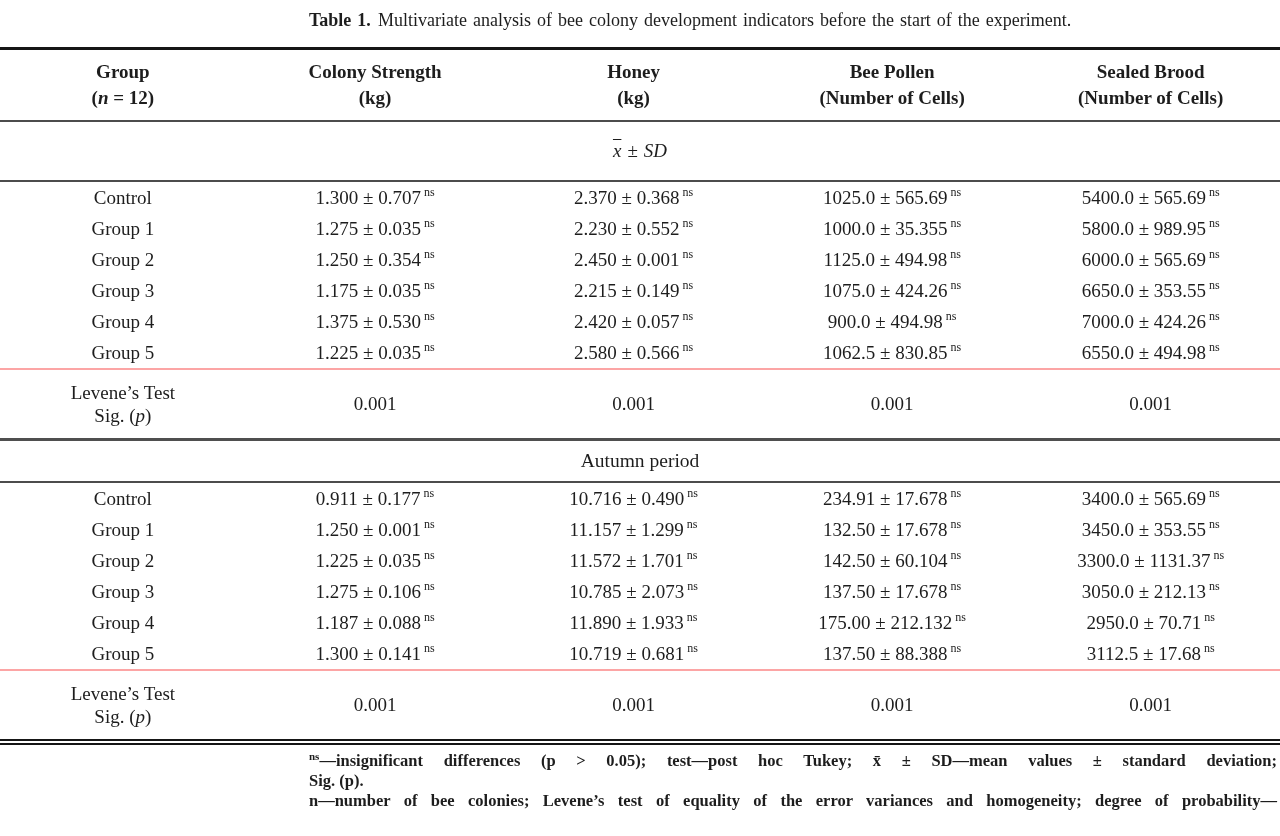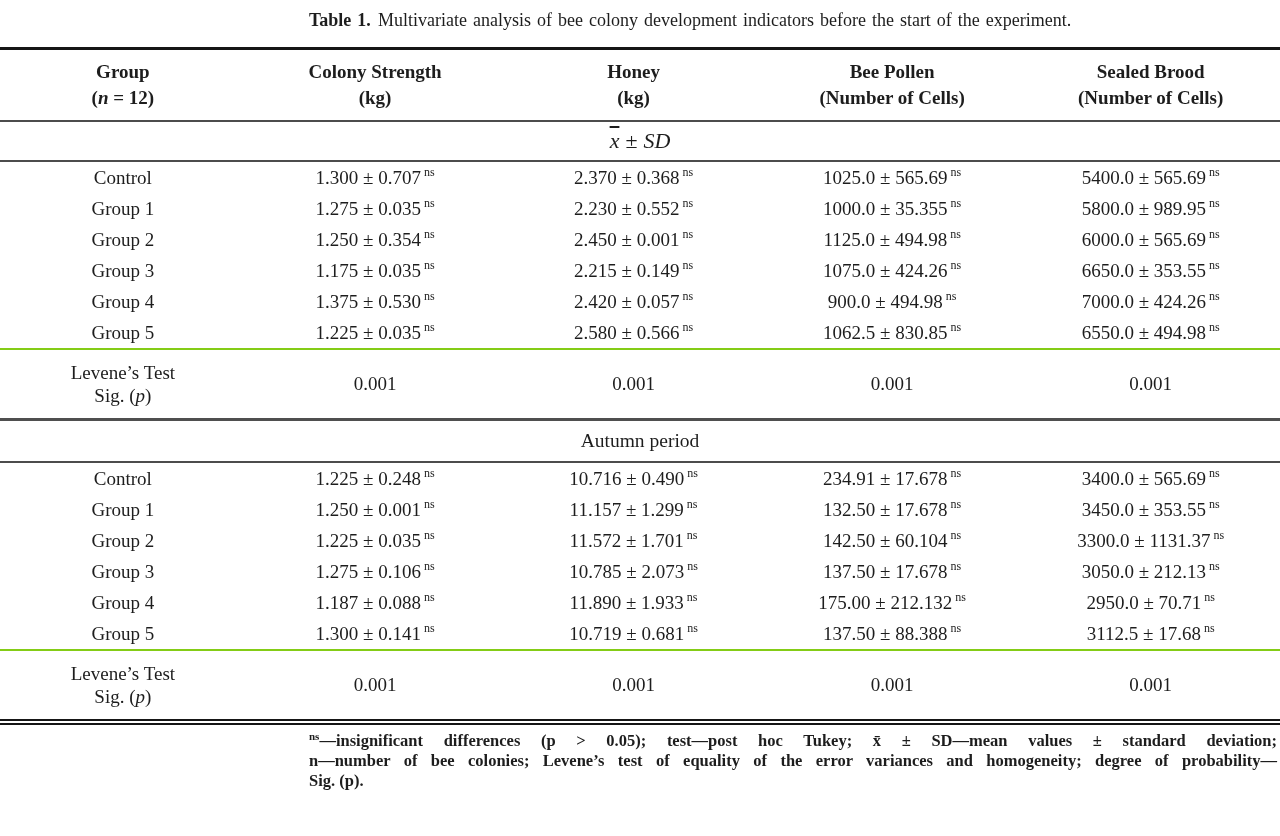--- a/index.html
+++ b/index.html
@@ -25,32 +25,32 @@
   col.c0 { width: 19.2%; }
   col.cN { width: 20.2%; }
 
   td, th { vertical-align: middle; text-align: center; }
 
   tr.header-row { border-top: 3px solid #161616; border-bottom: 2px solid #4c4c4c; }
   tr.header-row th {
     font-weight: bold; font-size: 19px; line-height: 26px; padding: 9px 4px;
   }
   tr.stat-row   { border-bottom: 2px solid #4c4c4c; }
-  tr.stat-row td { font-size: 22px; line-height: 22px; padding: 8px 0; font-family: Liberation Serif, serif; }
+  tr.stat-row td { font-size: 19px; line-height: 22px; padding: 18px 0; font-family: Liberation Serif, serif; }
   .xbar { font-style: italic; text-decoration: overline; }
   .sd   { font-style: italic; }
   .pm   { margin: 0 6px; }
 
   tr.section-row { border-bottom: 2px solid #4c4c4c; }
   tr.section-row td { font-size: 19.5px; line-height: 24px; padding: 8px 0; }
 
   tr.data-row td { font-size: 19px; line-height: 21px; padding: 5px 12px; }
   sup.ns { font-size: 12px; line-height: 0; margin-left: 3px; position: relative; top: -1px; }
 
-  tr.levene-row { border-top: 2px solid #84cc16; }
+  tr.levene-row { border-top: 2px solid #fca5a5; }
   tr.levene-row.mid { border-bottom: 3px solid #4f4f4f; }
   tr.levene-row.end { border-bottom: 6px double #161616; }
   tr.levene-row td { font-size: 19px; padding: 11px 0; }
   .levene-label div { line-height: 23px; }
   .ital { font-style: italic; }
 
   .footnote {
     margin-left: 309px; margin-right: 3px; margin-top: 6px;
     font-size: 16.5px; line-height: 20px; font-weight: bold;
   }
@@ -154,21 +154,21 @@
           <td>0.001</td>
           <td>0.001</td>
           <td>0.001</td>
           <td>0.001</td>
         </tr>
         <tr class="section-row">
           <td colspan="5">Autumn period</td>
         </tr>
         <tr class="data-row">
           <td>Control</td>
-          <td><span class="val">1.225 ± 0.248</span><sup class="ns">ns</sup></td>
+          <td><span class="val">0.911 ± 0.177</span><sup class="ns">ns</sup></td>
           <td><span class="val">10.716 ± 0.490</span><sup class="ns">ns</sup></td>
           <td><span class="val">234.91 ± 17.678</span><sup class="ns">ns</sup></td>
           <td><span class="val">3400.0 ± 565.69</span><sup class="ns">ns</sup></td>
         </tr>
         <tr class="data-row">
           <td>Group 1</td>
           <td><span class="val">1.250 ± 0.001</span><sup class="ns">ns</sup></td>
           <td><span class="val">11.157 ± 1.299</span><sup class="ns">ns</sup></td>
           <td><span class="val">132.50 ± 17.678</span><sup class="ns">ns</sup></td>
           <td><span class="val">3450.0 ± 353.55</span><sup class="ns">ns</sup></td>
@@ -211,17 +211,17 @@
           <td>0.001</td>
           <td>0.001</td>
         </tr>
       </tbody>
   </table>
 
   <div class="footnote">
     <div class="fn-line justify">
       <sup>ns</sup><span>—insignificant differences (p &gt; 0.05); test—post hoc Tukey; x̄ ± SD—mean values ± standard deviation;</span>
     </div>
+    <div class="fn-line">Sig. (p).</div>
     <div class="fn-line justify">n—number of bee colonies; Levene’s test of equality of the error variances and homogeneity; degree of probability—</div>
-    <div class="fn-line">Sig. (p).</div>
   </div>
 
 </div>
 
 </body></html>

